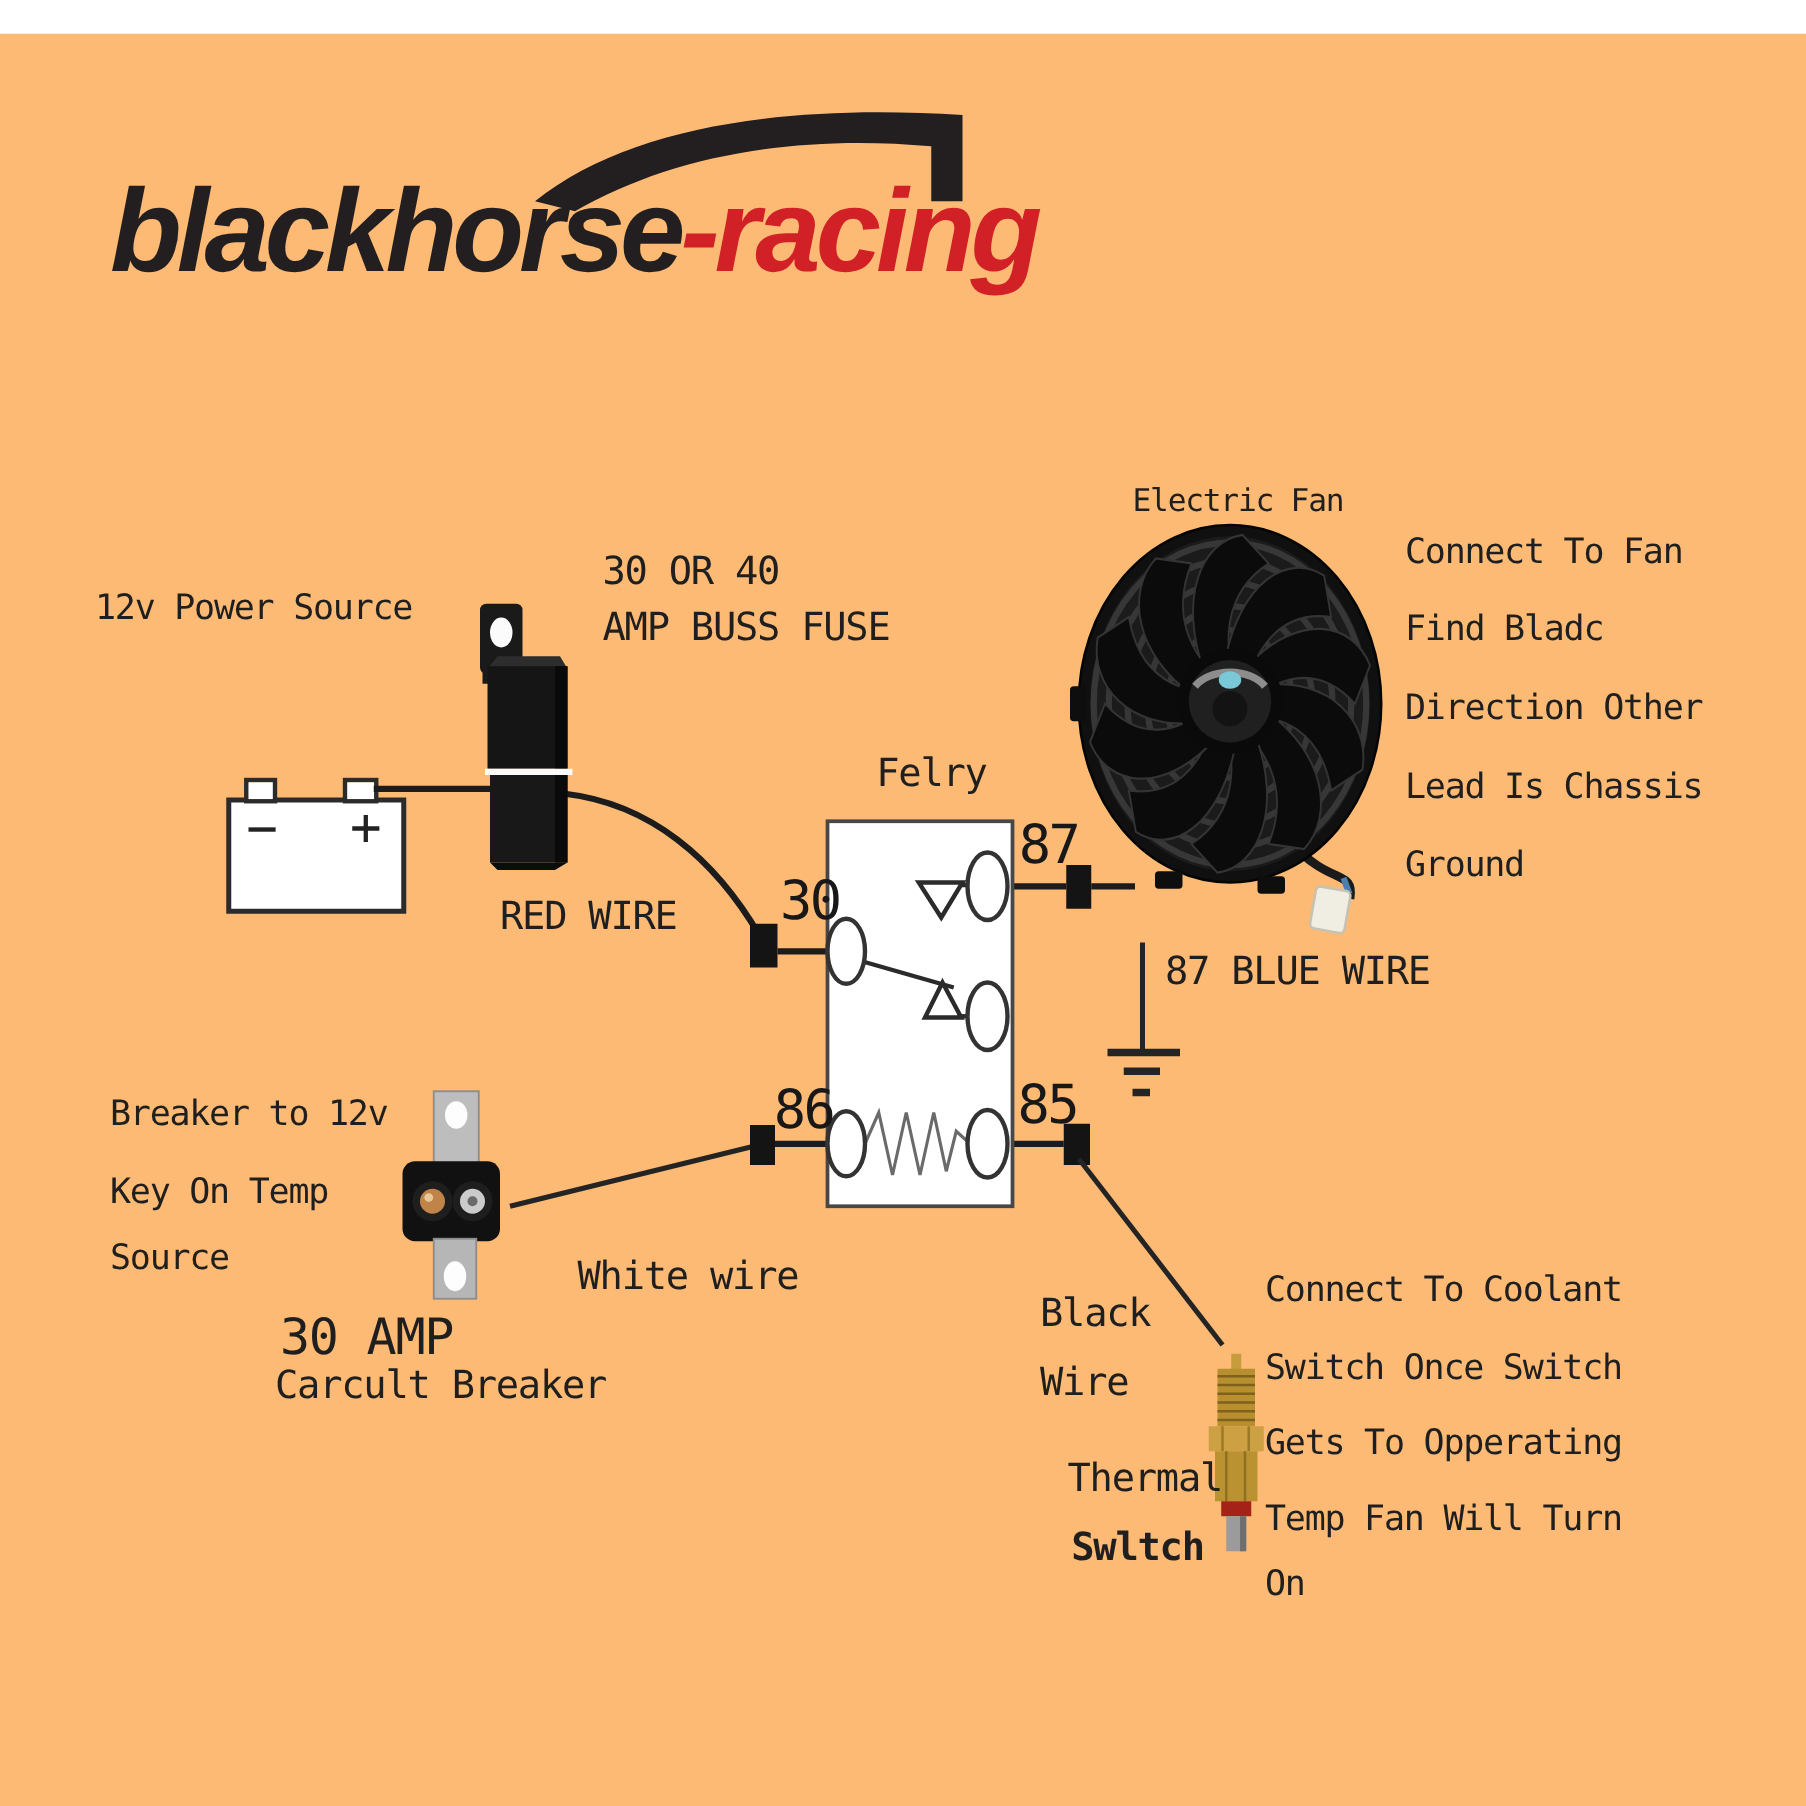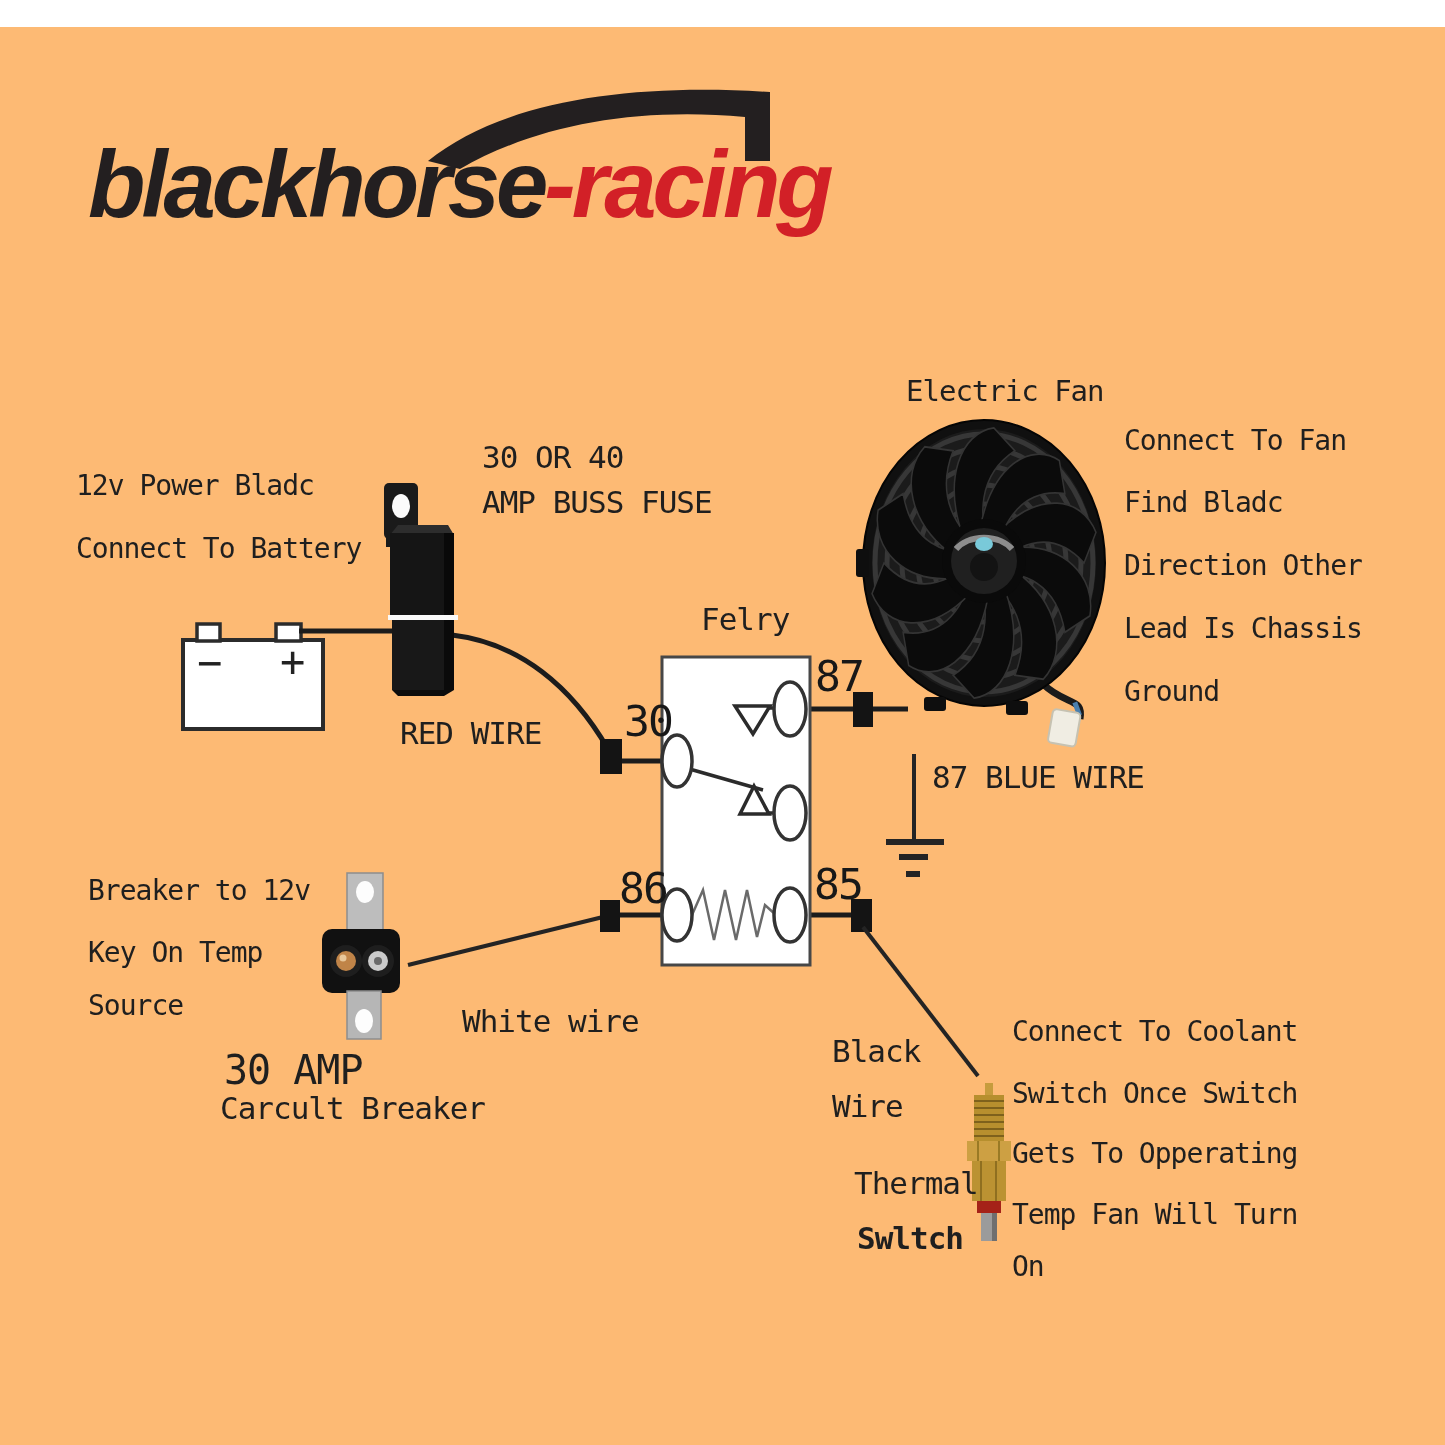--- a/index.html
+++ b/index.html
@@ -205,41 +205,40 @@
     <line x1="12" y1="58" x2="12" y2="78" stroke="#9a7a25" stroke-width="2"></line>
     <line x1="33" y1="58" x2="33" y2="78" stroke="#9a7a25" stroke-width="2"></line>
     <rect x="6" y="78" width="34" height="40" fill="#bb9232"></rect>
     <line x1="15" y1="78" x2="15" y2="118" stroke="#8f6f20" stroke-width="2"></line>
     <line x1="30" y1="78" x2="30" y2="118" stroke="#8f6f20" stroke-width="2"></line>
     <rect x="11" y="118" width="24" height="12" fill="#a52218"></rect>
     <rect x="15" y="130" width="16" height="28" fill="#9b9b9b"></rect>
     <rect x="26" y="130" width="5" height="28" fill="#6f6f6f"></rect>
   </svg>
 
-  <div class="lbl" style="left:76px;top:443px;">12v Power Bladc</div>
-  <div class="lbl" style="left:76px;top:506px;">Connect To Battery</div>
+  <div class="lbl" style="left:76px;top:443px;">12v Power Source</div>
   <div class="lbl sym" style="left:197px;top:612px;">−</div>
   <div class="lbl sym" style="left:280px;top:611px;">+</div>
 
   <div class="lbl big" style="left:482px;top:413px;">30 OR 40</div>
   <div class="lbl big" style="left:482px;top:458px;">AMP BUSS FUSE</div>
 
   <div class="lbl big" style="left:701px;top:575px;">Felry</div>
   <div class="lbl term" style="left:624px;top:670px;">30</div>
   <div class="lbl term" style="left:815px;top:625px;">87</div>
   <div class="lbl term" style="left:619px;top:837px;">86</div>
   <div class="lbl term" style="left:814px;top:833px;">85</div>
 
   <div class="lbl big" style="left:400px;top:689px;">RED WIRE</div>
   <div class="lbl" style="left:932px;top:733px;font-size:31px;">87 BLUE WIRE</div>
   <div class="lbl big" style="left:462px;top:977px;">White wire</div>
   <div class="lbl big" style="left:832px;top:1007px;">Black</div>
   <div class="lbl big" style="left:832px;top:1062px;">Wire</div>
 
-  <div class="lbl" style="left:906px;top:348px;font-size:29px;">Electric Fan</div>
+  <div class="lbl" style="left:906px;top:360px;font-size:25px;">Electric Fan</div>
   <div class="lbl" style="left:1124px;top:398px;">Connect To Fan</div>
   <div class="lbl" style="left:1124px;top:460px;">Find Bladc</div>
   <div class="lbl" style="left:1124px;top:523px;">Direction Other</div>
   <div class="lbl" style="left:1124px;top:586px;">Lead Is Chassis</div>
   <div class="lbl" style="left:1124px;top:649px;">Ground</div>
 
   <div class="lbl" style="left:88px;top:848px;">Breaker to 12v</div>
   <div class="lbl" style="left:88px;top:910px;">Key On Temp</div>
   <div class="lbl" style="left:88px;top:963px;">Source</div>
 

